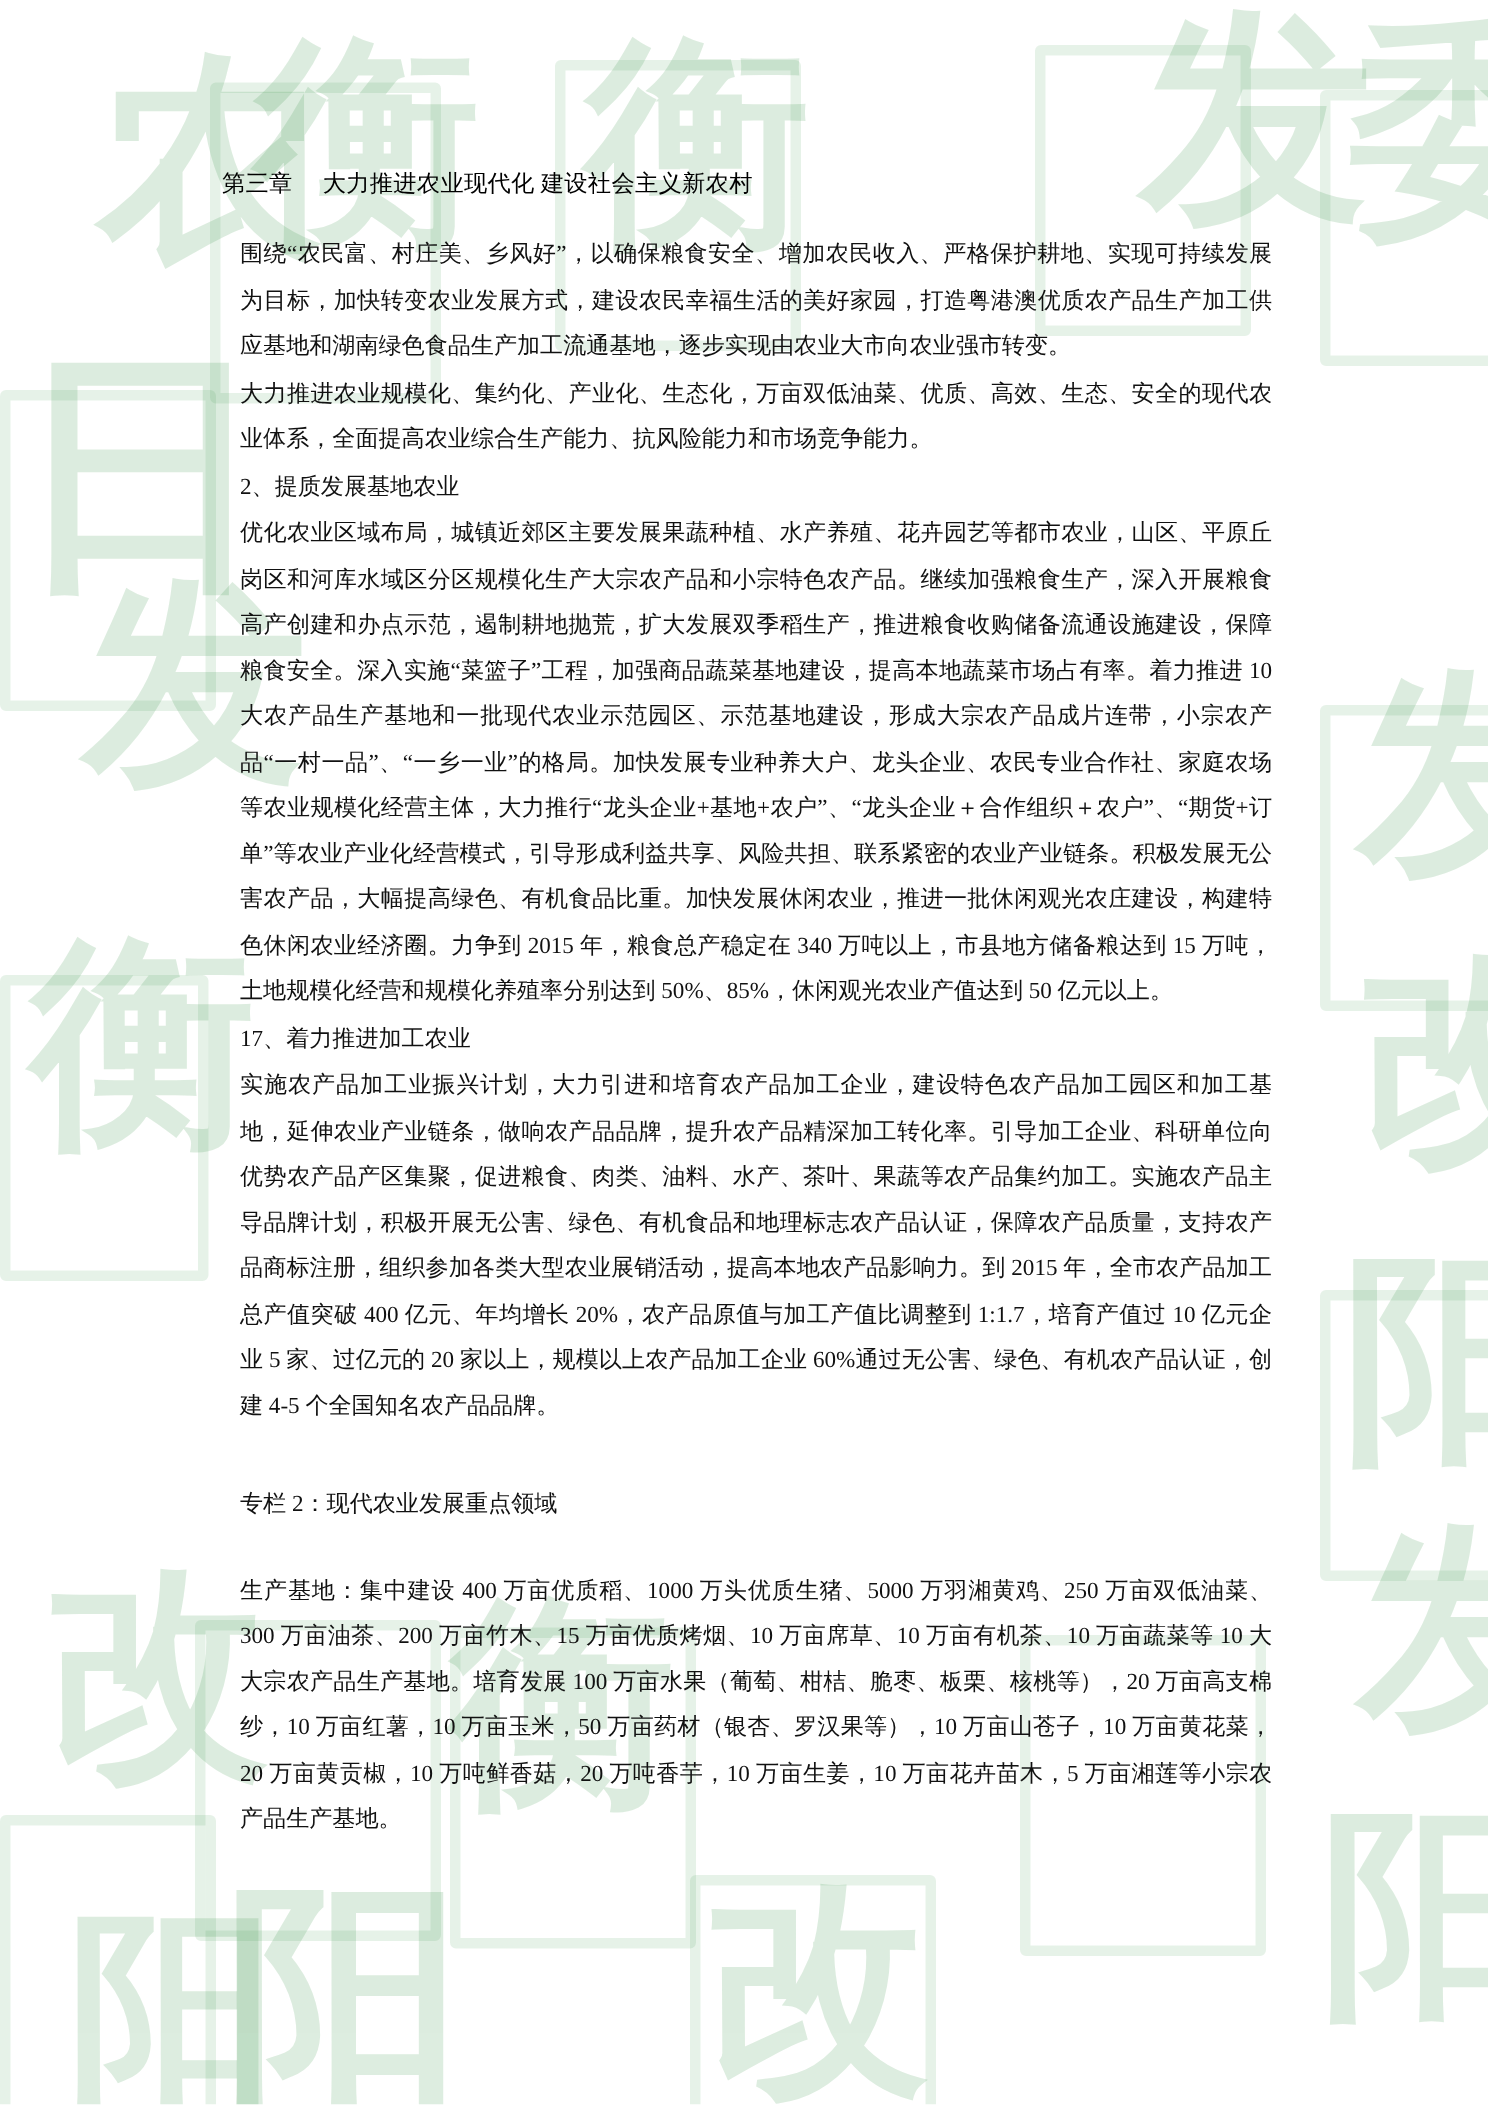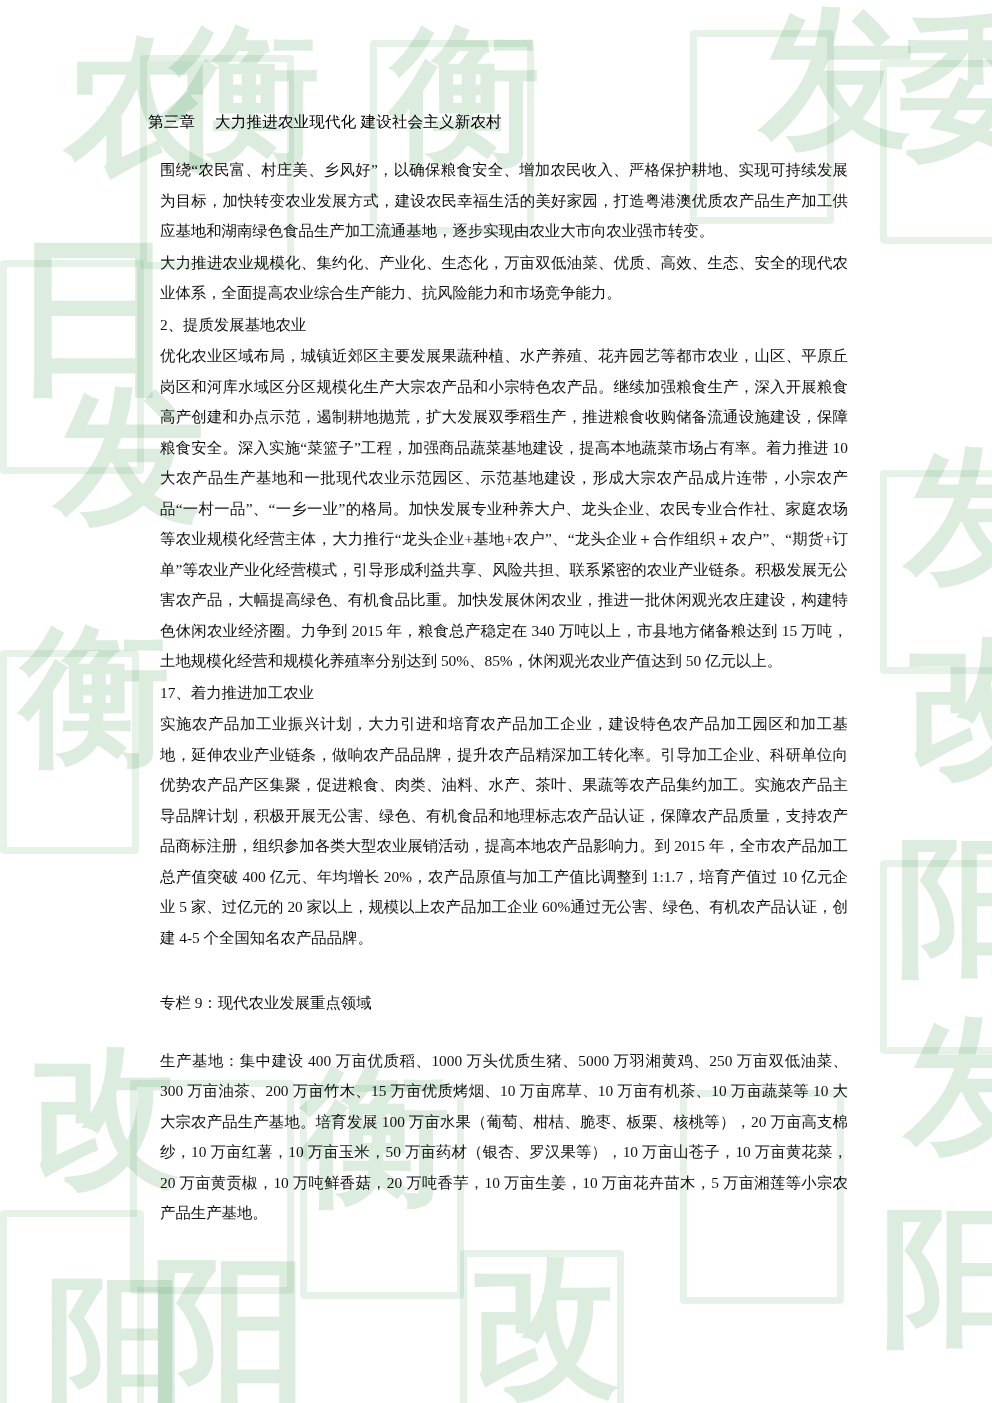--- a/index.html
+++ b/index.html
@@ -114,19 +114,19 @@
 
     <p>围绕“农民富、村庄美、乡风好”，以确保粮食安全、增加农民收入、严格保护耕地、实现可持续发展为目标，加快转变农业发展方式，建设农民幸福生活的美好家园，打造粤港澳优质农产品生产加工供应基地和湖南绿色食品生产加工流通基地，逐步实现由农业大市向农业强市转变。</p>
     <p>大力推进农业规模化、集约化、产业化、生态化，万亩双低油菜、优质、高效、生态、安全的现代农业体系，全面提高农业综合生产能力、抗风险能力和市场竞争能力。</p>
     <p>2、提质发展基地农业</p>
     <p>优化农业区域布局，城镇近郊区主要发展果蔬种植、水产养殖、花卉园艺等都市农业，山区、平原丘岗区和河库水域区分区规模化生产大宗农产品和小宗特色农产品。继续加强粮食生产，深入开展粮食高产创建和办点示范，遏制耕地抛荒，扩大发展双季稻生产，推进粮食收购储备流通设施建设，保障粮食安全。深入实施“菜篮子”工程，加强商品蔬菜基地建设，提高本地蔬菜市场占有率。着力推进 10 大农产品生产基地和一批现代农业示范园区、示范基地建设，形成大宗农产品成片连带，小宗农产品“一村一品”、“一乡一业”的格局。加快发展专业种养大户、龙头企业、农民专业合作社、家庭农场等农业规模化经营主体，大力推行“龙头企业+基地+农户”、“龙头企业＋合作组织＋农户”、“期货+订单”等农业产业化经营模式，引导形成利益共享、风险共担、联系紧密的农业产业链条。积极发展无公害农产品，大幅提高绿色、有机食品比重。加快发展休闲农业，推进一批休闲观光农庄建设，构建特色休闲农业经济圈。力争到 2015 年，粮食总产稳定在 340 万吨以上，市县地方储备粮达到 15 万吨，土地规模化经营和规模化养殖率分别达到 50%、85%，休闲观光农业产值达到 50 亿元以上。</p>
     <p>17、着力推进加工农业</p>
     <p>实施农产品加工业振兴计划，大力引进和培育农产品加工企业，建设特色农产品加工园区和加工基地，延伸农业产业链条，做响农产品品牌，提升农产品精深加工转化率。引导加工企业、科研单位向优势农产品产区集聚，促进粮食、肉类、油料、水产、茶叶、果蔬等农产品集约加工。实施农产品主导品牌计划，积极开展无公害、绿色、有机食品和地理标志农产品认证，保障农产品质量，支持农产品商标注册，组织参加各类大型农业展销活动，提高本地农产品影响力。到 2015 年，全市农产品加工总产值突破 400 亿元、年均增长 20%，农产品原值与加工产值比调整到 1:1.7，培育产值过 10 亿元企业 5 家、过亿元的 20 家以上，规模以上农产品加工企业 60%通过无公害、绿色、有机农产品认证，创建 4-5 个全国知名农产品品牌。</p>
 
     <div class="spacer-lg"></div>
 
-    <p>专栏 9：现代农业发展重点领域</p>
+    <p>专栏 2：现代农业发展重点领域</p>
 
     <div class="spacer-md"></div>
 
     <p>生产基地：集中建设 400 万亩优质稻、1000 万头优质生猪、5000 万羽湘黄鸡、250 万亩双低油菜、300 万亩油茶、200 万亩竹木、15 万亩优质烤烟、10 万亩席草、10 万亩有机茶、10 万亩蔬菜等 10 大大宗农产品生产基地。培育发展 100 万亩水果（葡萄、柑桔、脆枣、板栗、核桃等），20 万亩高支棉纱，10 万亩红薯，10 万亩玉米，50 万亩药材（银杏、罗汉果等），10 万亩山苍子，10 万亩黄花菜，20 万亩黄贡椒，10 万吨鲜香菇，20 万吨香芋，10 万亩生姜，10 万亩花卉苗木，5 万亩湘莲等小宗农产品生产基地。</p>
   </div>
 </div>
 
 </body></html>

